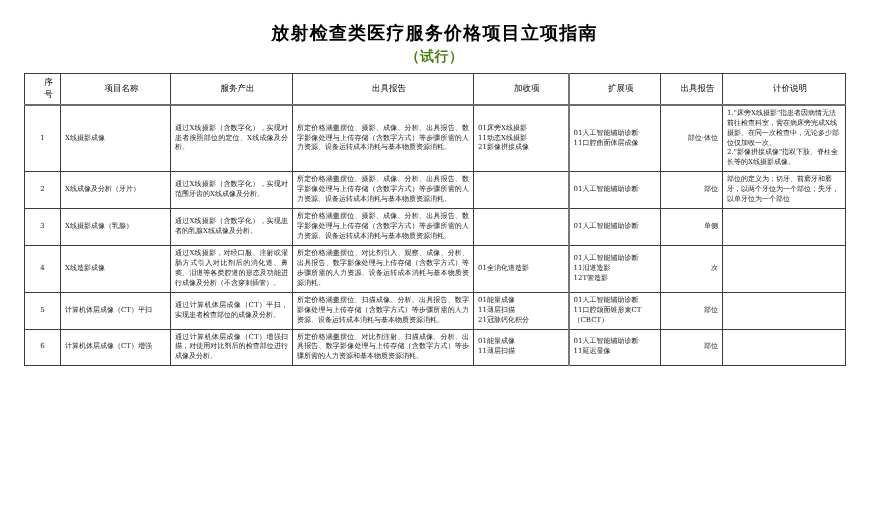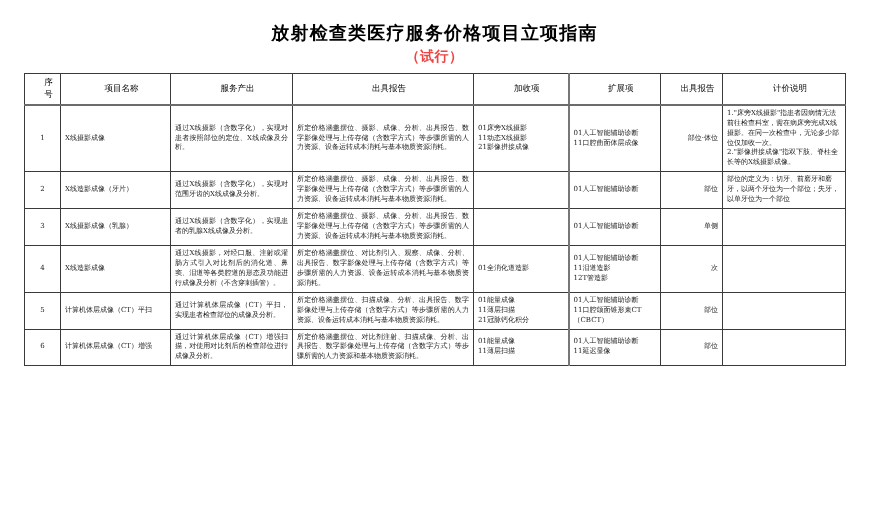--- a/index.html
+++ b/index.html
@@ -34,21 +34,21 @@
     line-height: 1.25;
     color: #000;
   }
   .doc-subtitle {
     font-family: "DejaVu Serif", "Liberation Serif", serif;
     font-size: 14px;
     font-weight: bold;
     letter-spacing: 0.5px;
     line-height: 1.3;
     margin-top: 2px;
-    color: #ef4444;
+    color: #4d7c0f;
   }
   .table-wrap {
     padding: 0 24px;
   }
   table.guide {
     border-collapse: collapse;
     width: 821px;
     table-layout: fixed;
     border: 1px solid #2b2b2b;
   }
@@ -182,21 +182,21 @@
               <span style="white-space: normal;">11口腔曲面体层成像</span>
             </td>
             <td class="c-unit">部位·体位</td>
             <td class="c-note">
               <span class="note-line">1."床旁X线摄影"指患者因病情无法前往检查科室，需在病床旁完成X线摄影。在同一次检查中，无论多少部位仅加收一次。</span>
               <span class="note-line">2."影像拼接成像"指双下肢、脊柱全长等的X线摄影成像。</span>
             </td>
           </tr>
           <tr>
             <td class="c-seq">2</td>
-            <td class="c-name">X线造影成像（牙片）</td>
+            <td class="c-name">X线成像及分析（牙片）</td>
             <td class="c-output">通过X线摄影（含数字化），实现对范围牙齿的X线成像及分析。</td>
             <td class="c-price">所定价格涵盖摆位、摄影、成像、分析、出具报告、数字影像处理与上传存储（含数字方式）等步骤所需的人力资源、设备运转成本消耗与基本物质资源消耗。</td>
             <td class="c-surcharge multi-line"></td>
             <td class="c-extension multi-line ext-divider">
               <span style="white-space: normal;">01人工智能辅助诊断</span>
             </td>
             <td class="c-unit">部位</td>
             <td class="c-note">
               <span class="note-line">部位的定义为：切牙、前磨牙和磨牙，以两个牙位为一个部位；失牙，以单牙位为一个部位</span>
             </td>

